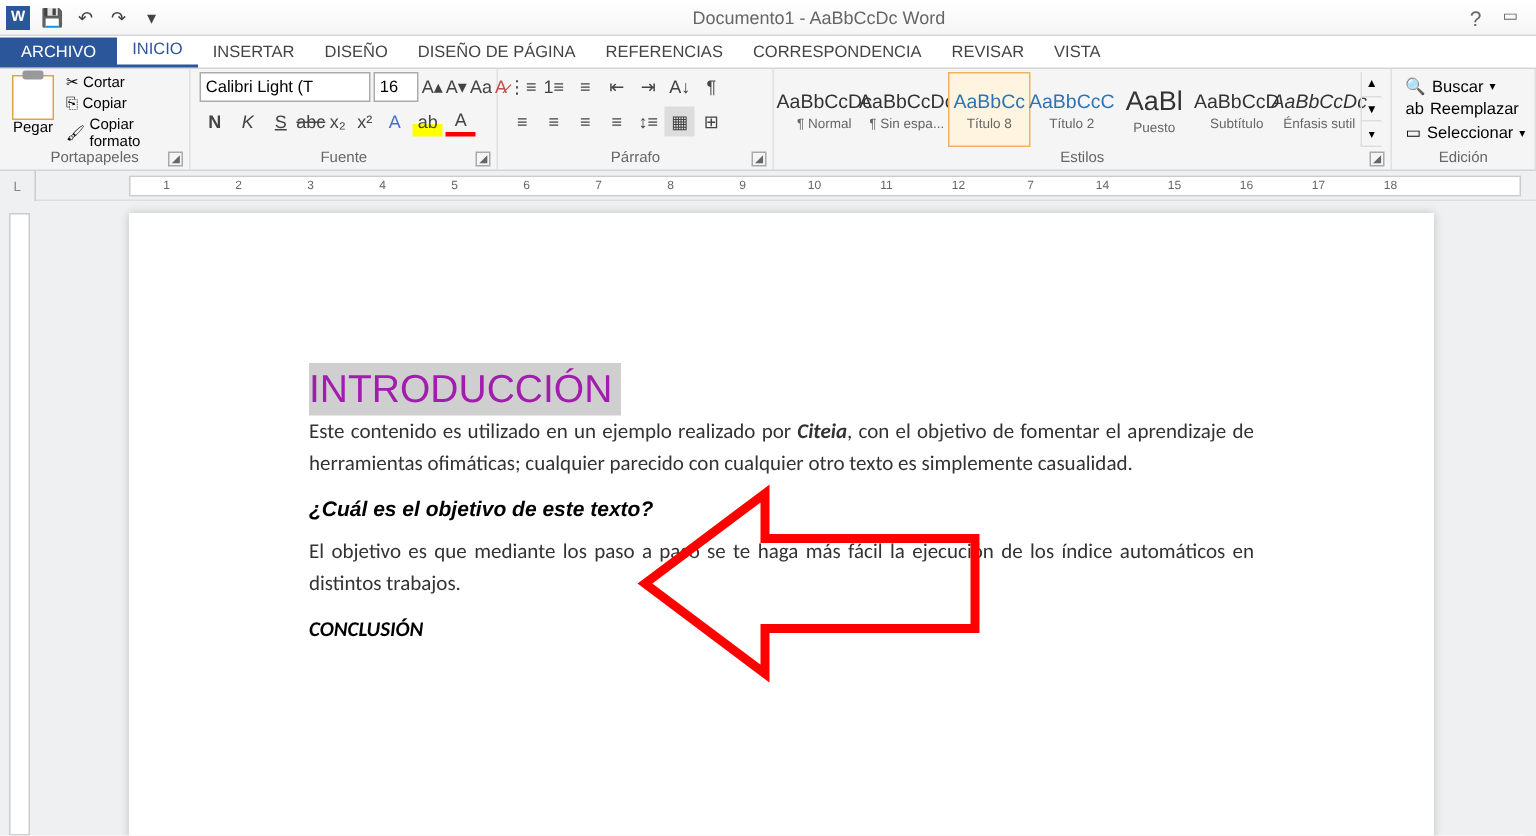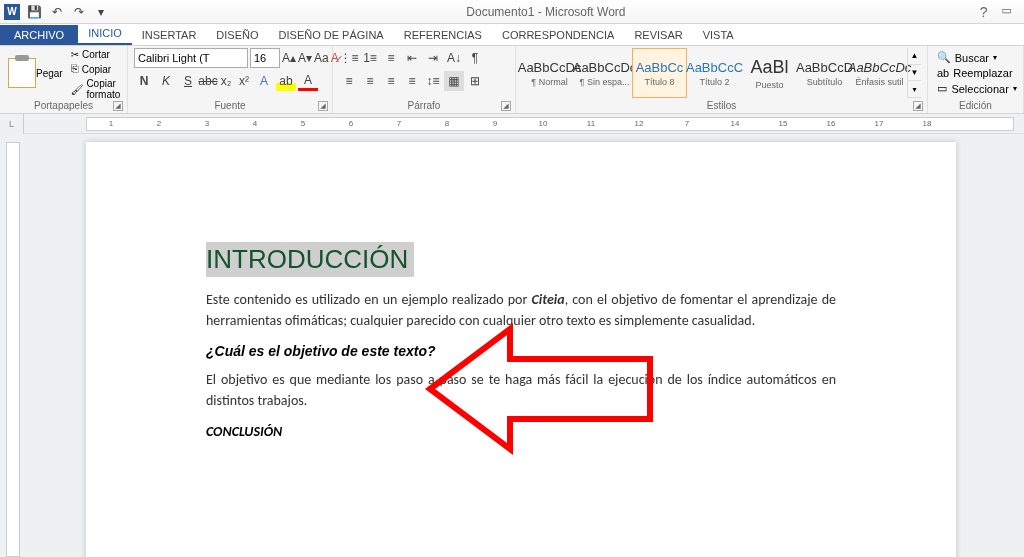--- a/index.html
+++ b/index.html
@@ -19,21 +19,21 @@
 .tab.active { color: #2b579a; border-bottom: 2px solid #2b579a; }
 
 
 .ribbon { height: 68px; background: #f5f5f5; border-bottom: 1px solid #d4d4d4; display: flex; position: relative; }
 .ribbon-group { border-right: 1px solid #e0e0e0; padding: 2px 6px 0 6px; display: flex; flex-direction: column; justify-content: flex-start; position: relative; }
 .group-label-row { position: absolute; bottom: 0; left: 0; right: 0; height: 15px; display: flex; align-items: center; justify-content: center; color: #666; font-size: 10px; }
 .group-label-row .launcher { position: absolute; right: 4px; bottom: 2px; width: 10px; height: 10px; border: 1px solid #aaa; font-size: 7px; display: flex; align-items: center; justify-content: center; cursor: pointer; }
 
 
 .clipboard { display: flex; gap: 4px; height: 50px; }
-.paste-btn { display: flex; align-items: center; cursor: pointer; padding: 2px; }
+.paste-btn { display: flex; flex-direction: column; align-items: center; cursor: pointer; padding: 2px; }
 .paste-icon { width: 28px; height: 30px; background: #fff; border: 1px solid #d4a84a; position: relative; }
 .paste-icon::before { content:""; position:absolute; top:-4px; left:6px; width:14px; height:6px; background:#999; border-radius:2px; }
 .clip-mini { display: flex; flex-direction: column; gap: 1px; font-size: 10px; }
 .clip-mini div { cursor: pointer; display: flex; align-items: center; gap: 3px; padding: 1px 2px; }
 
 
 .font-row { display: flex; gap: 2px; align-items: center; margin-bottom: 3px; }
 .font-name { width: 114px; height: 20px; border: 1px solid #ababab; background: #fff; font-size: 11px; padding: 0 3px; }
 .font-size { width: 30px; height: 20px; border: 1px solid #ababab; background: #fff; font-size: 11px; padding: 0 3px; }
 .rb-btn { width: 20px; height: 20px; display: flex; align-items: center; justify-content: center; cursor: pointer; font-size: 12px; color: #444; }
@@ -62,39 +62,39 @@
 .ruler-area { height: 20px; background: #eef0f2; position: relative; border-bottom: 1px solid #ddd; }
 .ruler-corner { position:absolute; left:0; top:0; width:24px; height:20px; background:#eef0f2; border-right:1px solid #ccc; display:flex; align-items:center; justify-content:center; font-size:9px; color:#888;}
 .hruler { position:absolute; left:86px; right:10px; top:3px; height:14px; background:#fff; border:1px solid #ccc; font-size:8px; color:#666; display:flex; overflow:hidden;}
 .hruler-mark { width:48px; text-align:center; border-right:0; position:relative; }
 .hruler-mark span { position:absolute; top:1px; left:50%; transform:translateX(-50%);}
 
 
 .doc-area { position: absolute; top: 134px; bottom: 0; left: 0; right: 0; background: #eef0f2; overflow: hidden; }
 .vruler { position:absolute; left:6px; top:8px; bottom:0; width:14px; background:#fff; border:1px solid #ccc;}
 .page { position: absolute; left: 86px; top: 8px; width: 870px; min-height: 600px; background: #fff; box-shadow: 0 0 6px rgba(0,0,0,0.2); padding: 100px 120px 40px 120px; }
-.doc-title { font-size: 26px; color: #14532d; font-family: "Calibri Light", sans-serif; background: #cfcfcf; display: inline-block; padding: 2px 6px 2px 0; margin-bottom: 12px; }
+.doc-title { font-size: 26px; color: #a21caf; font-family: "Calibri Light", sans-serif; background: #cfcfcf; display: inline-block; padding: 2px 6px 2px 0; margin-bottom: 0; }
 .doc-para { font-size: 14px; color: #333; text-align: justify; font-family: Calibri, sans-serif; margin-bottom: 12px; line-height: 1.5; }
 .doc-para b.brand { font-weight: bold; font-style: italic; }
 .doc-sub { font-size: 14px; font-weight: bold; font-style: italic; margin-bottom: 10px; font-family: Liberation Sans, sans-serif;}
 .doc-sub2 { font-size: 14px; font-weight: bold; font-style: italic; margin-bottom: 10px; font-family: Calibri, sans-serif;}
 
 
 .arrow-annot { position: absolute; left: 400px; top: 175px; pointer-events: none; }
 </style>
 </head>
 <body>
 
 <div class="qat">
   <div class="qat-word">W</div>
   <div class="qat-icon">💾</div>
   <div class="qat-icon">↶</div>
   <div class="qat-icon">↷</div>
   <div class="qat-icon">▾</div>
-  <div class="qat-title">Documento1 - Microsoft Word</div>
+  <div class="qat-title">Documento1 - AaBbCcDc Word</div>
   <div class="qat-right">
     <span>?</span>
     <span style="font-size:11px">▭</span>
   </div>
 </div>
 
 <div class="tabs">
   <div class="tab file">ARCHIVO</div>
   <div class="tab active">INICIO</div>
   <div class="tab">INSERTAR</div>

